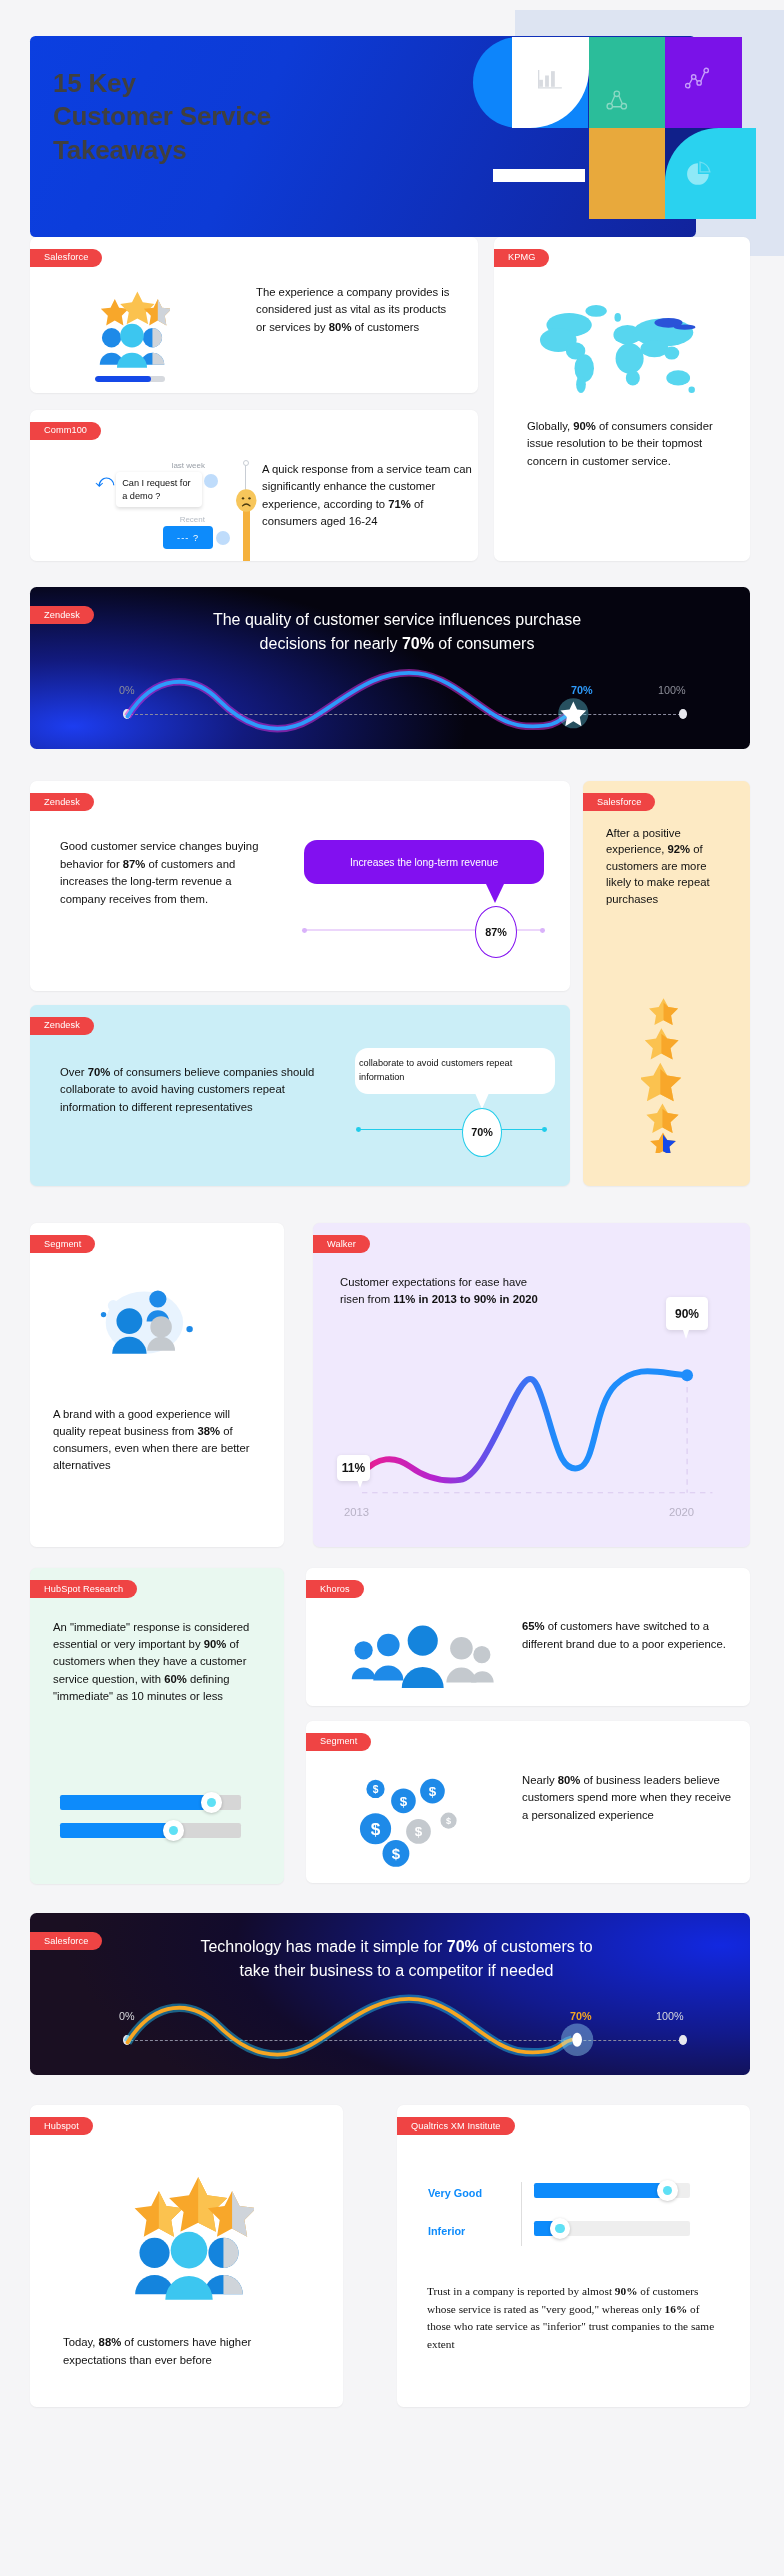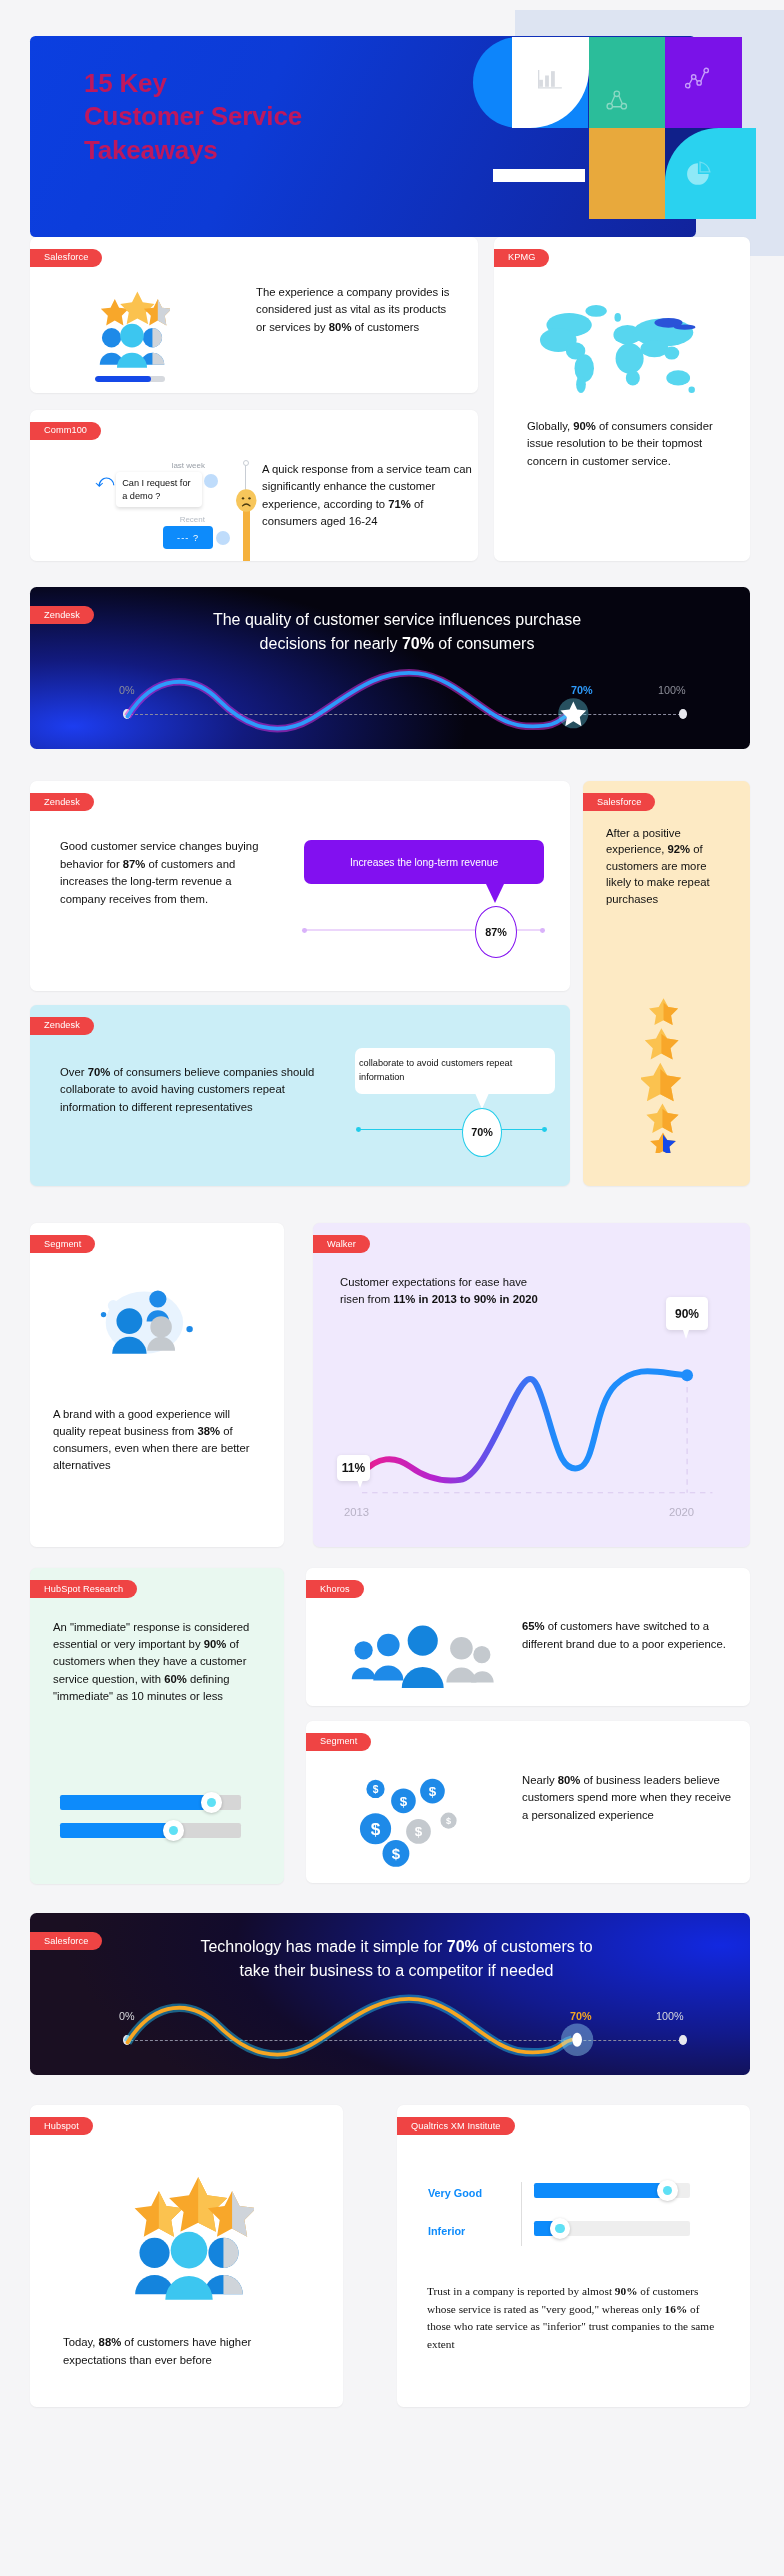--- a/index.html
+++ b/index.html
@@ -27,25 +27,25 @@
   .hero-banner {
     position: absolute;
     left: 30px; top: 26px;
     width: 666px; height: 201px;
     background: linear-gradient(115deg, #0b3fe0 0%, #0d3bd6 35%, #11239c 100%);
     border-radius: 5.4px;
     overflow: hidden;
   }
   .hero-title {
     position: absolute;
-    left: 84px; top: 57px;
+    left: 53px; top: 57px;
     font-size: 26px;
     font-weight: 700;
     line-height: 1.30;
-    color: #be185d;
+    color: #404040;
     letter-spacing: -0.2px;
   }
   
   .mosaic {
     position: absolute;
     left: 512px; top: 27px;
     width: 229px; height: 200px;
   }
   .mz { position: absolute; }
   .mz.tile2 { left: 77px; top: 0px;   width: 77px; height: 91px; background:#2bbd9a; }
@@ -126,21 +126,21 @@
     position:absolute; width:7.6px; height:9.7px; border-radius:50%;
     background:#e8e8ee;
   }
   .axis-line {
     position:absolute; height:0; border-top:1.1px dashed #8a8a9e;
   }
 
   
   .bubble {
     position:absolute;
-    border-radius: 7px;
+    border-radius: 13px;
     display:flex; align-items:center; justify-content:center;
     text-align:center;
   }
   .bubble.purple { background:#8210f0; color:#fff; font-size:10.3px; }
   .bubble.white  { background:#fff; color:#111; font-size:9.2px; line-height:1.45; }
   .bubble-tail {
     position:absolute; width:0; height:0;
   }
   .oval {
     position:absolute;

